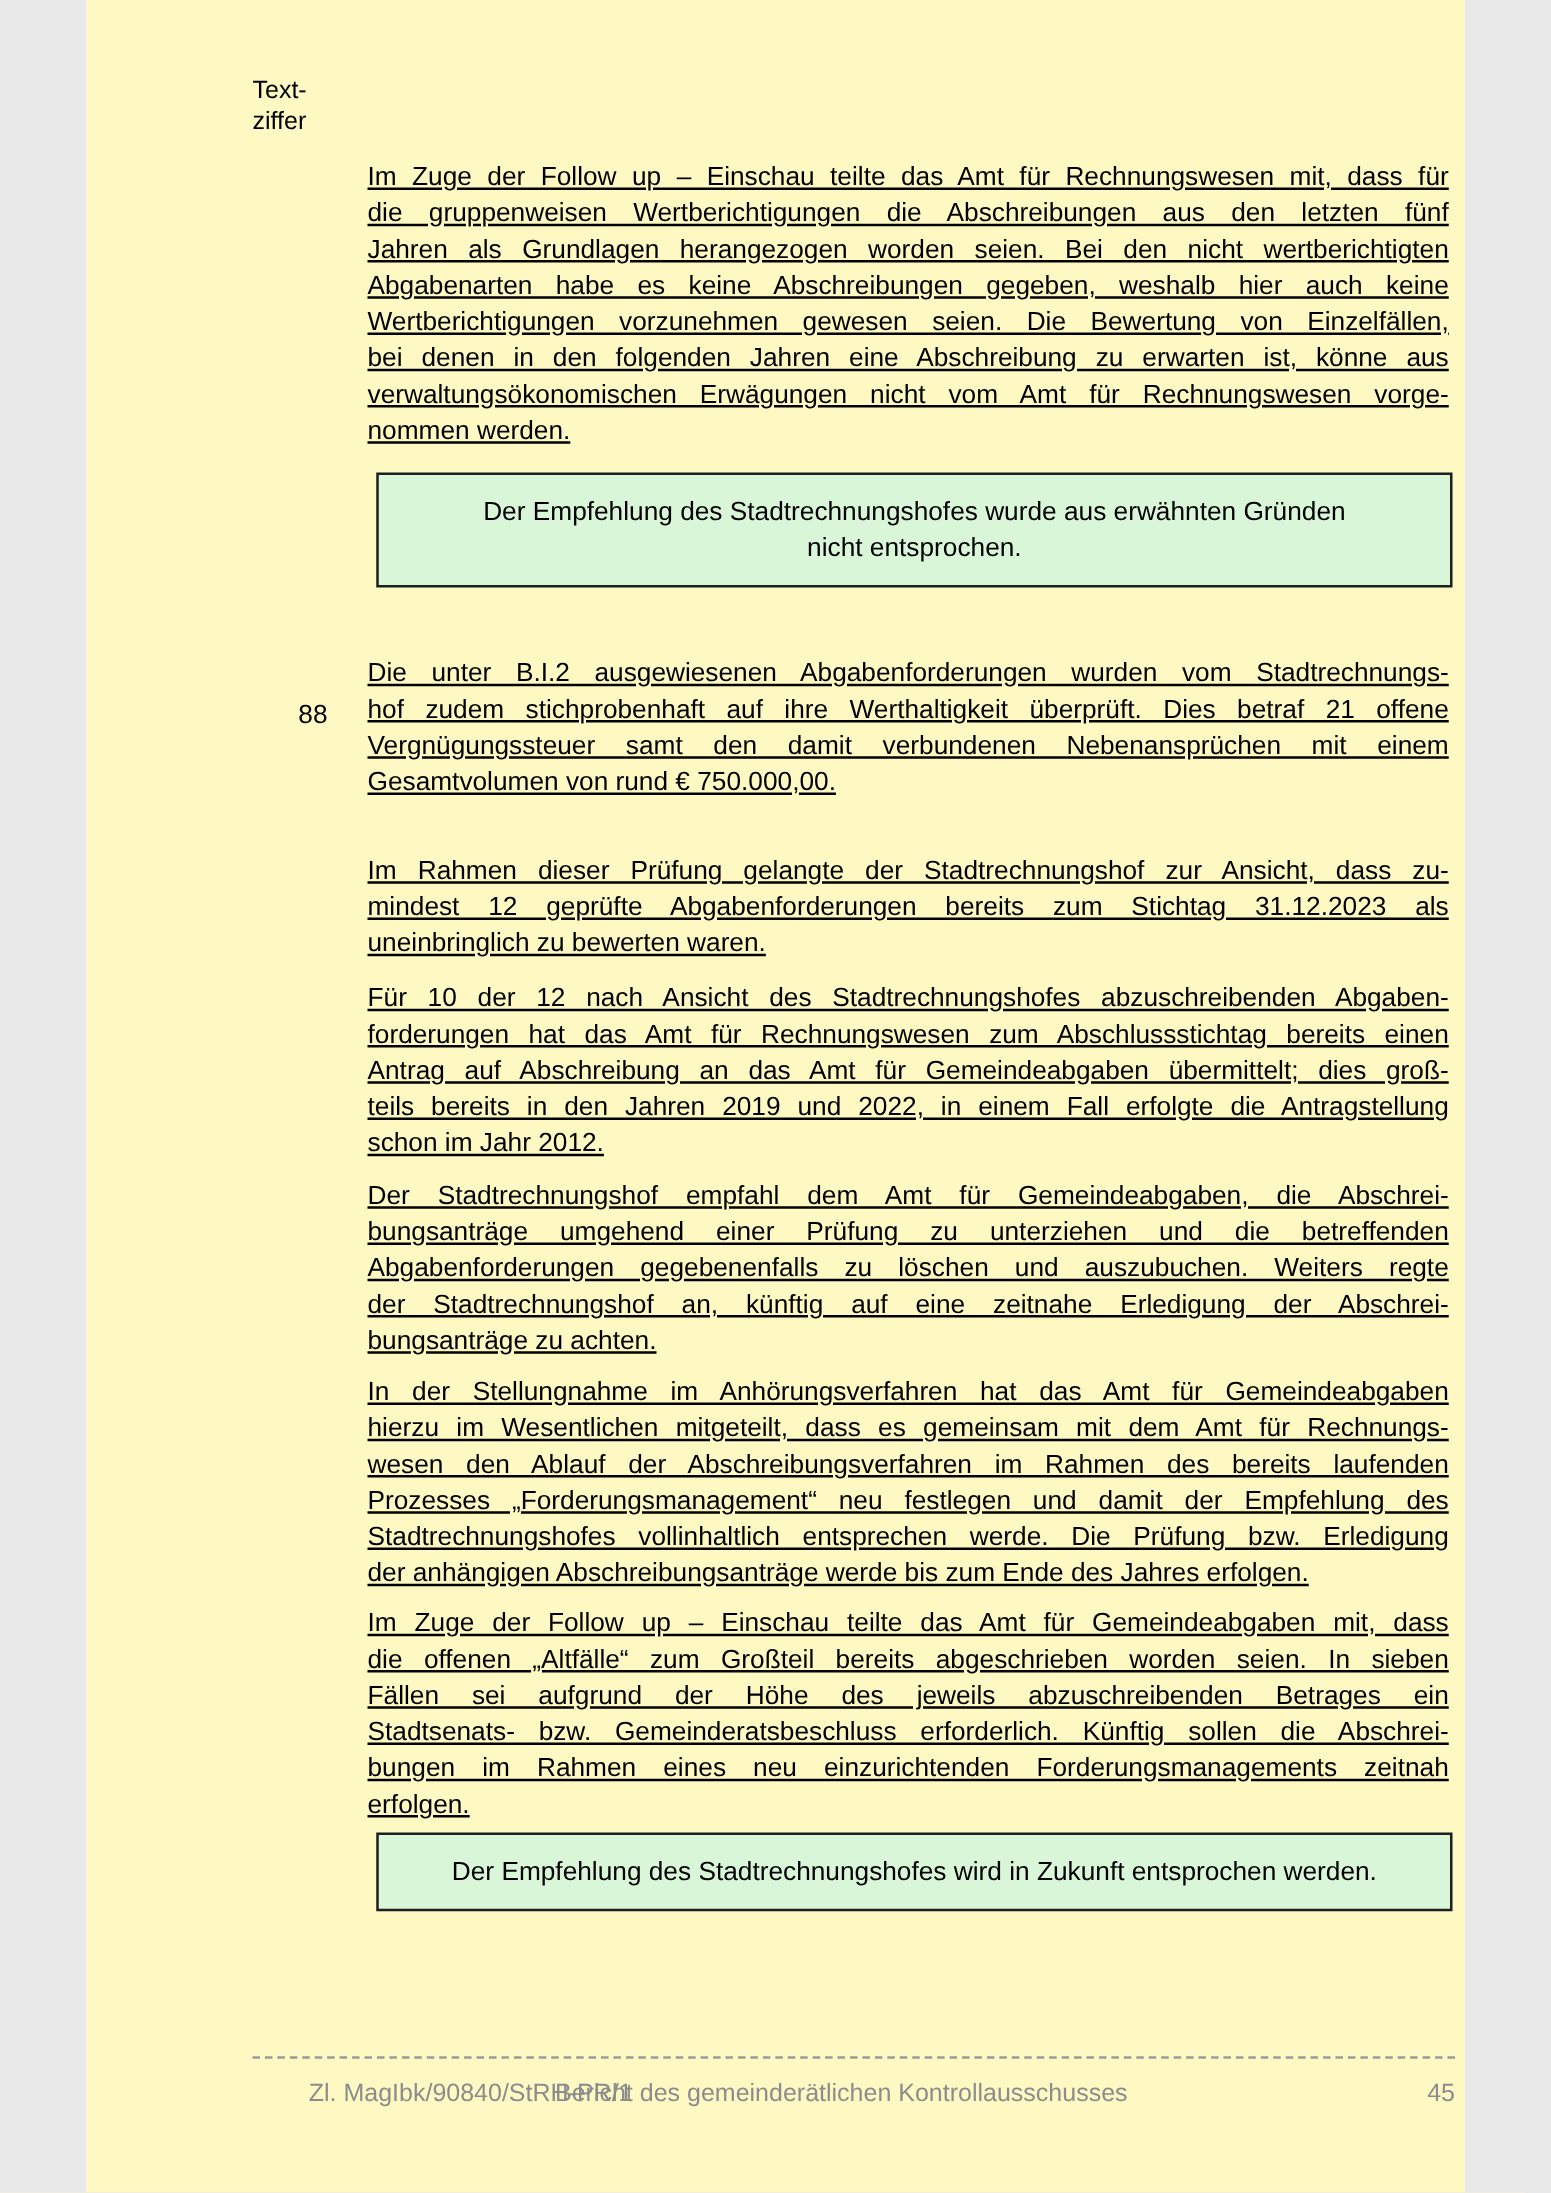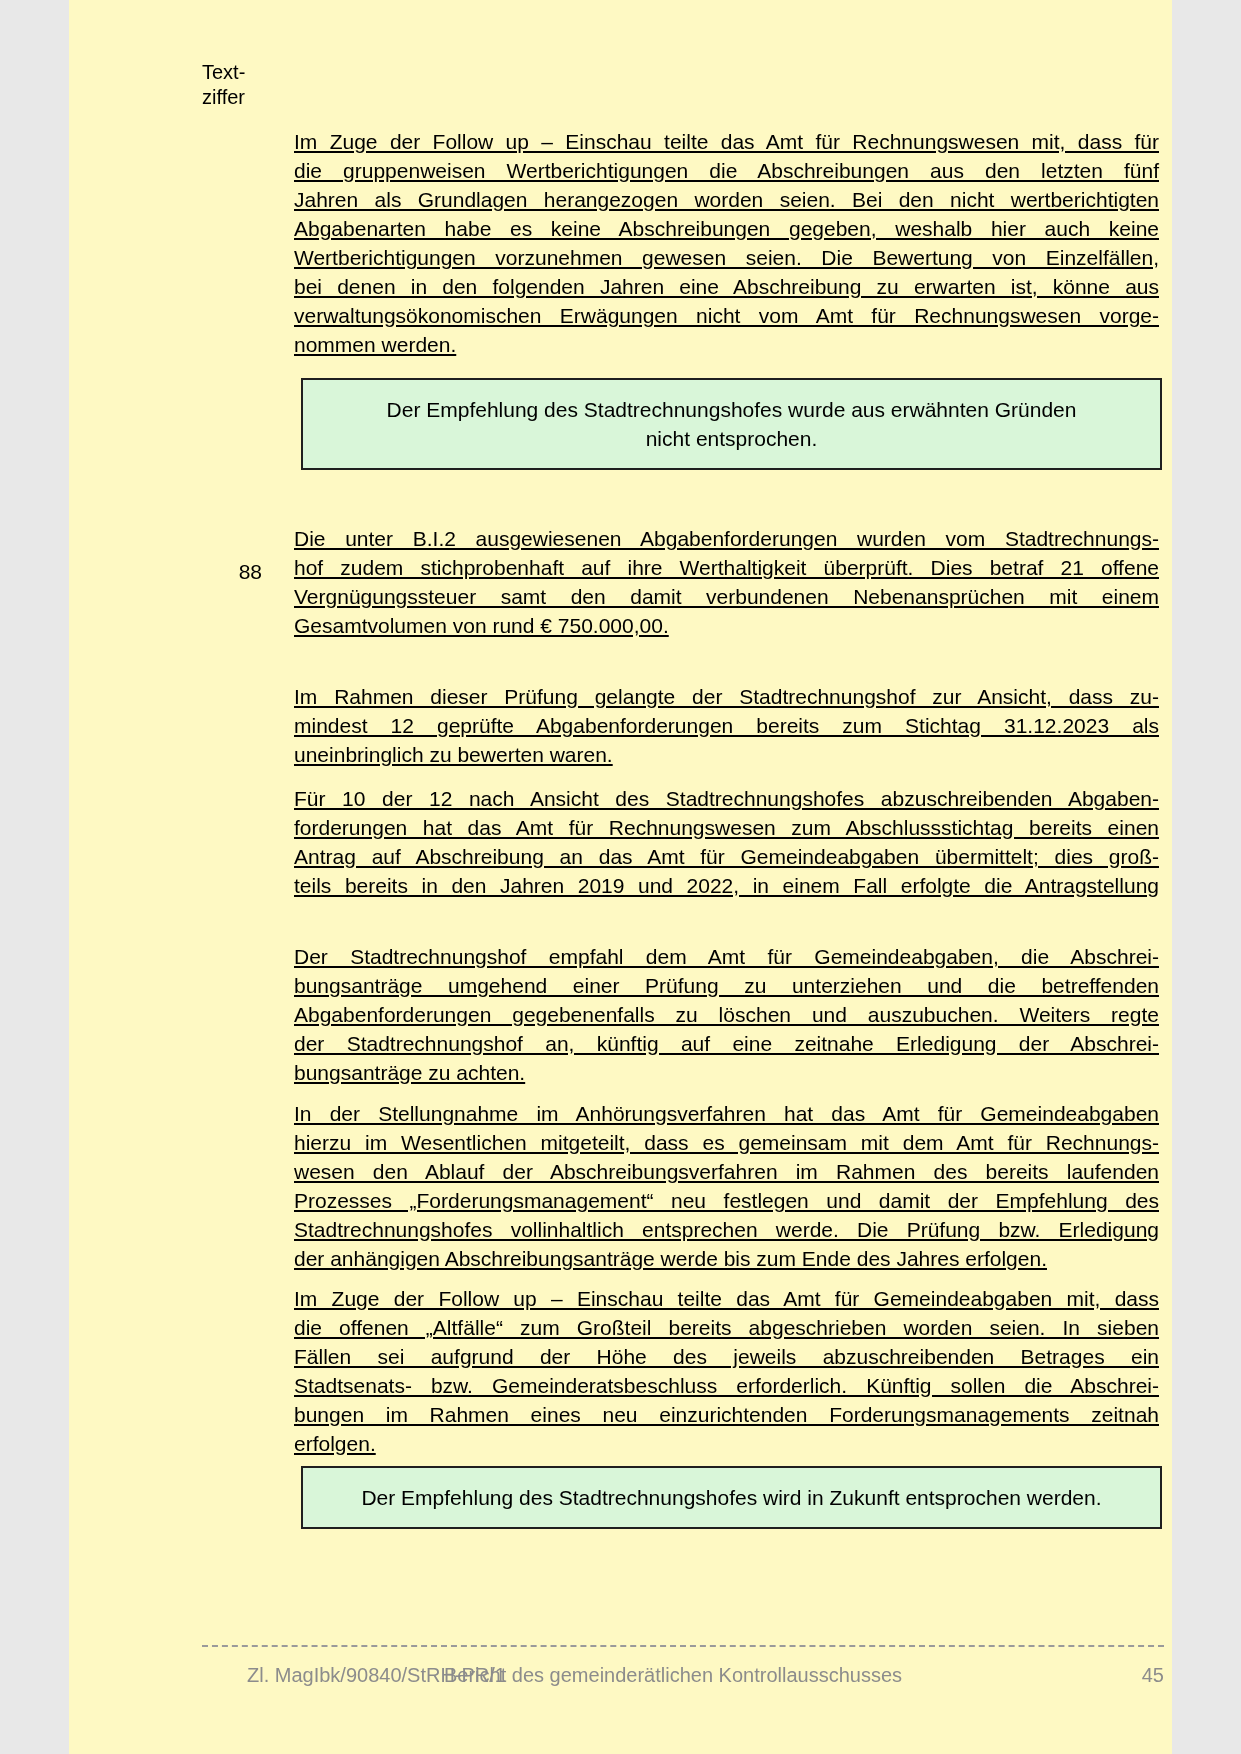--- a/index.html
+++ b/index.html
@@ -116,20 +116,21 @@
       <div class="para block-3">
         <div class="line">Im Rahmen dieser Prüfung gelangte der Stadtrechnungshof zur Ansicht, dass zu-</div>
         <div class="line">mindest 12 geprüfte Abgabenforderungen bereits zum Stichtag 31.12.2023 als</div>
         <div class="line last">uneinbringlich zu bewerten waren.</div>
       </div>
       <div class="para block-4">
         <div class="line">Für 10 der 12 nach Ansicht des Stadtrechnungshofes abzuschreibenden Abgaben-</div>
         <div class="line">forderungen hat das Amt für Rechnungswesen zum Abschlussstichtag bereits einen</div>
         <div class="line">Antrag auf Abschreibung an das Amt für Gemeindeabgaben übermittelt; dies groß-</div>
         <div class="line">teils bereits in den Jahren 2019 und 2022, in einem Fall erfolgte die Antragstellung</div>
+        <div class="line last">schon im Jahr 2012.</div>
       </div>
       <div class="para block-5">
         <div class="line">Der Stadtrechnungshof empfahl dem Amt für Gemeindeabgaben, die Abschrei-</div>
         <div class="line">bungsanträge umgehend einer Prüfung zu unterziehen und die betreffenden</div>
         <div class="line">Abgabenforderungen gegebenenfalls zu löschen und auszubuchen. Weiters regte</div>
         <div class="line">der Stadtrechnungshof an, künftig auf eine zeitnahe Erledigung der Abschrei-</div>
         <div class="line last">bungsanträge zu achten.</div>
       </div>
       <div class="para block-6">
         <div class="line">In der Stellungnahme im Anhörungsverfahren hat das Amt für Gemeindeabgaben</div>

